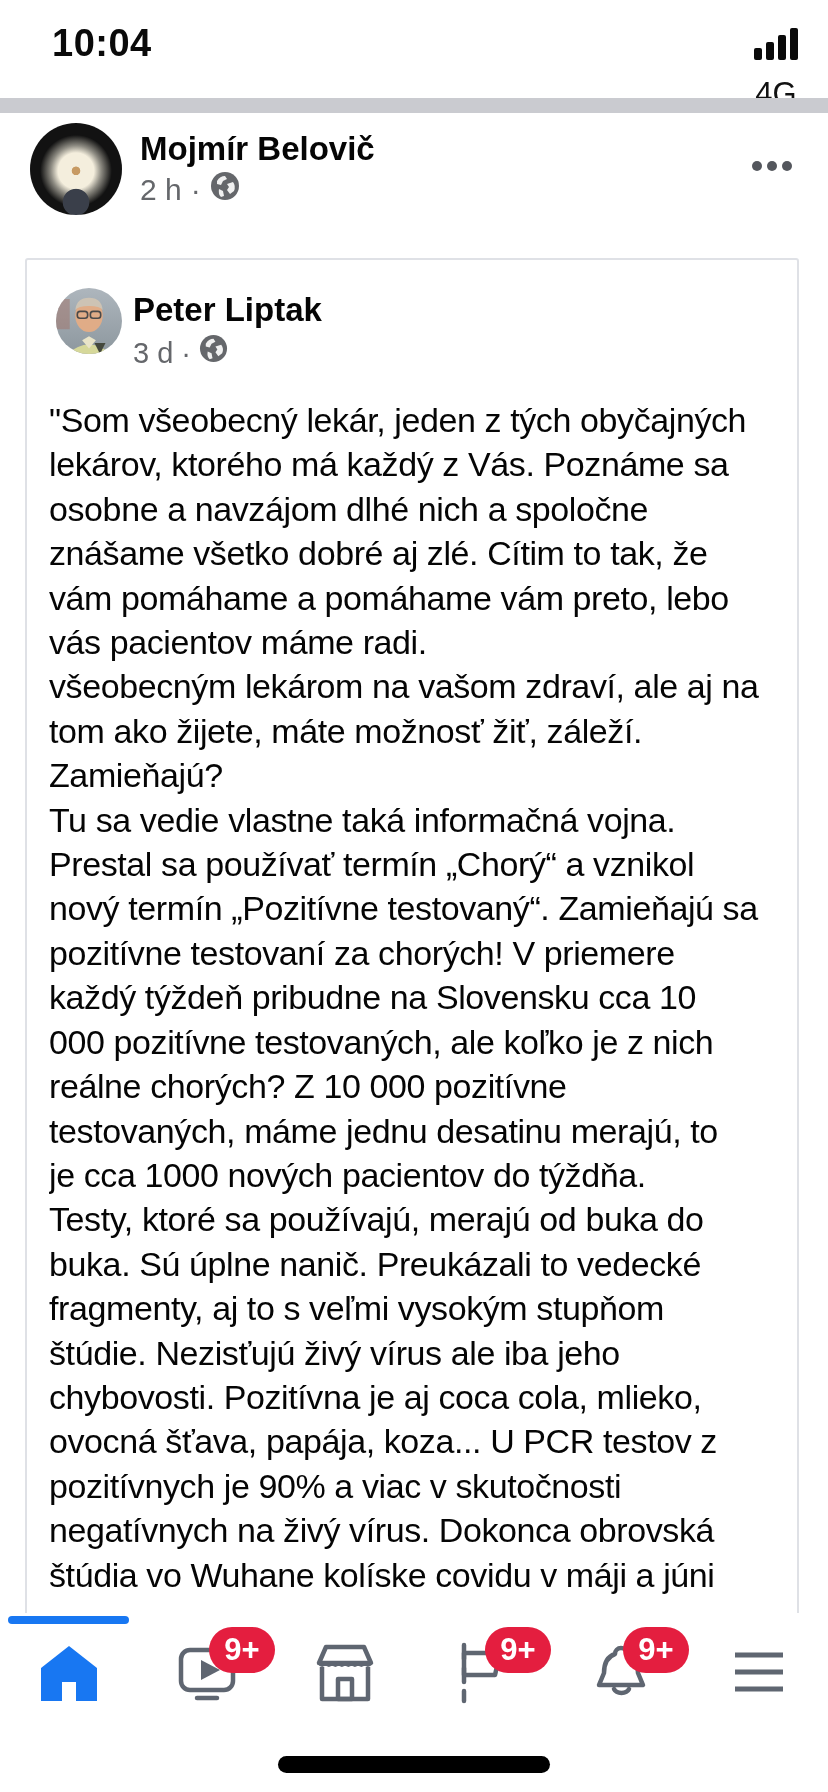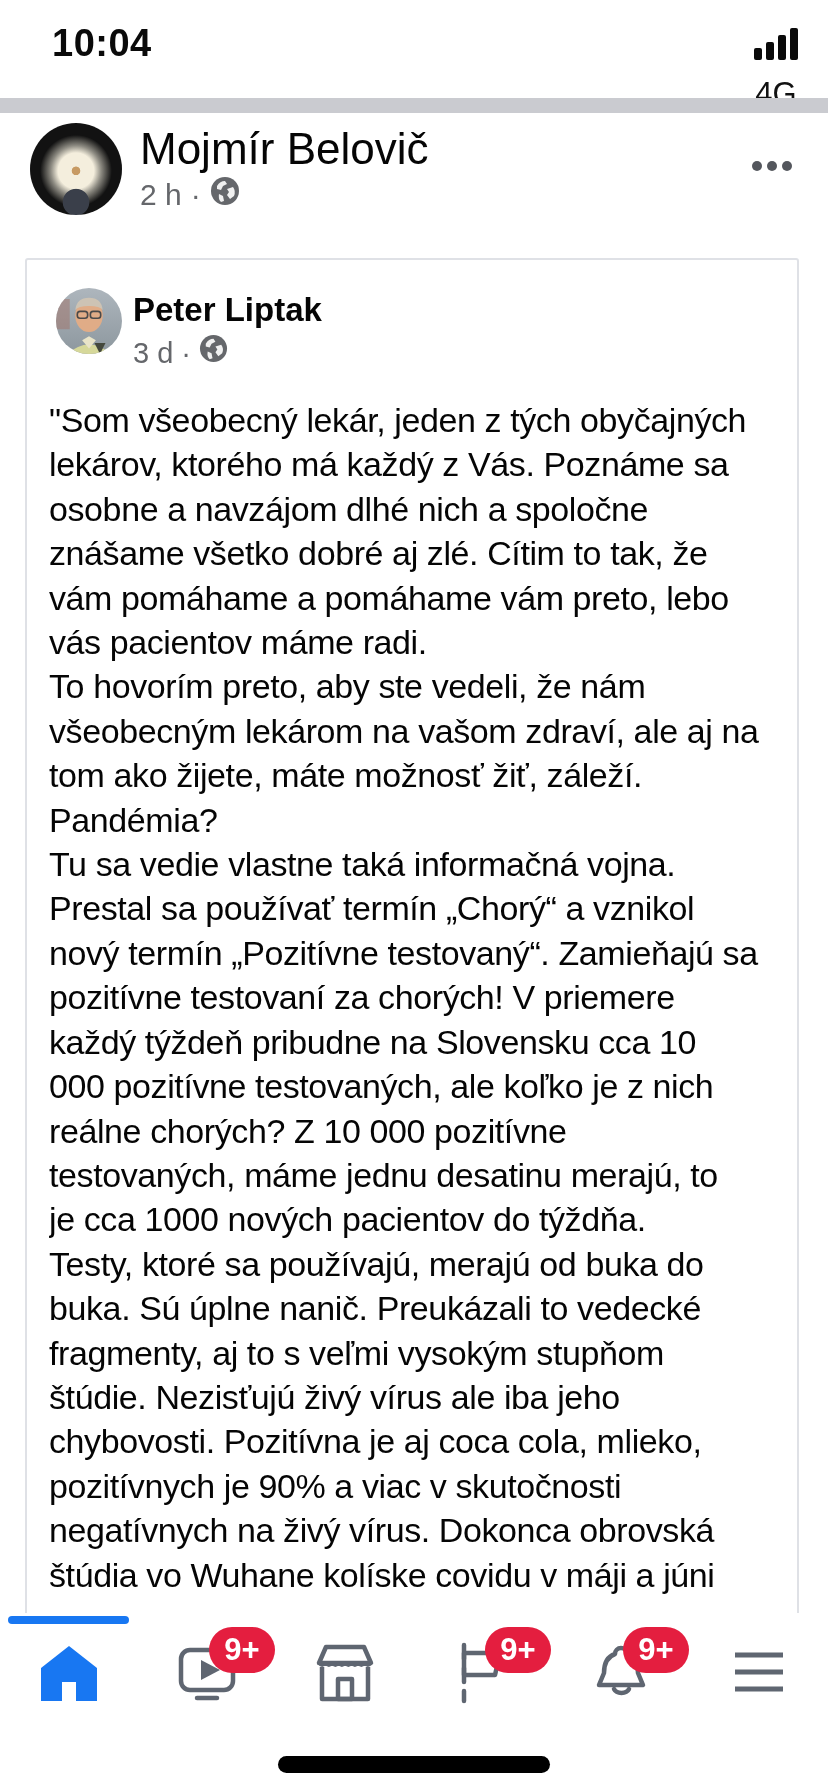--- a/index.html
+++ b/index.html
@@ -23,22 +23,22 @@
   
   .post-header{position:absolute;top:113px;left:0;width:828px;height:145px;background:#fff;}
   .avatar-main{
     position:absolute;left:30px;top:10px;width:92px;height:92px;border-radius:50%;
     background:
       radial-gradient(circle at 50% 86%, #3a3f4a 0 14%, transparent 15%),
       radial-gradient(circle at 50% 52%, #c79a63 0 6%, #f4eedd 7% 27%, rgba(242,238,222,.55) 38%, rgba(18,18,18,1) 54%),
       #111;
   }
   .header-names{position:absolute;left:140px;top:14px;}
-  .author-name{font-size:44px;font-weight:400;color:#050505;line-height:44px;}
-  .meta-row{display:flex;align-items:center;gap:9px;margin-top:5px;font-size:30px;color:#65676B;}
+  .author-name{font-size:33px;font-weight:700;color:#050505;line-height:44px;}
+  .meta-row{display:flex;align-items:center;gap:9px;font-size:30px;color:#65676B;}
   .options-dots{position:absolute;right:30px;top:42px;display:flex;gap:5px;padding:6px;}
   .options-dots i{width:10px;height:10px;border-radius:50%;background:#54575d;display:block;}
   
   .shared-card{
     position:absolute;left:25px;top:258px;width:774px;height:1530px;
     border:2px solid #dfe1e6;border-radius:3px;background:#fff;box-sizing:border-box;
   }
   .shared-header{position:relative;height:136px;}
   .avatar-shared{position:absolute;left:29px;top:28px;width:66px;height:66px;border-radius:50%;overflow:hidden;}
   .shared-names{position:absolute;left:106px;top:30px;}
@@ -158,38 +158,38 @@
         </div>
       </div>
     </div>
     <div class="post-body">
         <div>"Som všeobecný lekár, jeden z tých obyčajných</div>
         <div>lekárov, ktorého má každý z Vás. Poznáme sa</div>
         <div>osobne a navzájom dlhé nich a spoločne</div>
         <div>znášame všetko dobré aj zlé. Cítim to tak, že</div>
         <div>vám pomáhame a pomáhame vám preto, lebo</div>
         <div>vás pacientov máme radi.</div>
-        <div>To hovorím preto, aby ste vedeli, že nám</div>
         <div>všeobecným lekárom na vašom zdraví, ale aj na</div>
         <div>tom ako žijete, máte možnosť žiť, záleží.</div>
-        <div>Pandémia?</div>
+        <div>Zamieňajú?</div>
         <div>Tu sa vedie vlastne taká informačná vojna.</div>
         <div>Prestal sa používať termín „Chorý“ a vznikol</div>
         <div>nový termín „Pozitívne testovaný“. Zamieňajú sa</div>
         <div>pozitívne testovaní za chorých! V priemere</div>
         <div>každý týždeň pribudne na Slovensku cca 10</div>
         <div>000 pozitívne testovaných, ale koľko je z nich</div>
         <div>reálne chorých? Z 10 000 pozitívne</div>
         <div>testovaných, máme jednu desatinu merajú, to</div>
         <div>je cca 1000 nových pacientov do týždňa.</div>
         <div>Testy, ktoré sa používajú, merajú od buka do</div>
         <div>buka. Sú úplne nanič. Preukázali to vedecké</div>
         <div>fragmenty, aj to s veľmi vysokým stupňom</div>
         <div>štúdie. Nezisťujú živý vírus ale iba jeho</div>
         <div>chybovosti. Pozitívna je aj coca cola, mlieko,</div>
+        <div>ovocná šťava, papája, koza... U PCR testov z</div>
         <div>pozitívnych je 90% a viac v skutočnosti</div>
         <div>negatívnych na živý vírus. Dokonca obrovská</div>
         <div>štúdia vo Wuhane kolíske covidu v máji a júni</div>
       </div>
   </div>
 
   <nav class="tab-bar">
     <div class="active-indicator"></div>
 
     <div class="tab-cell">

